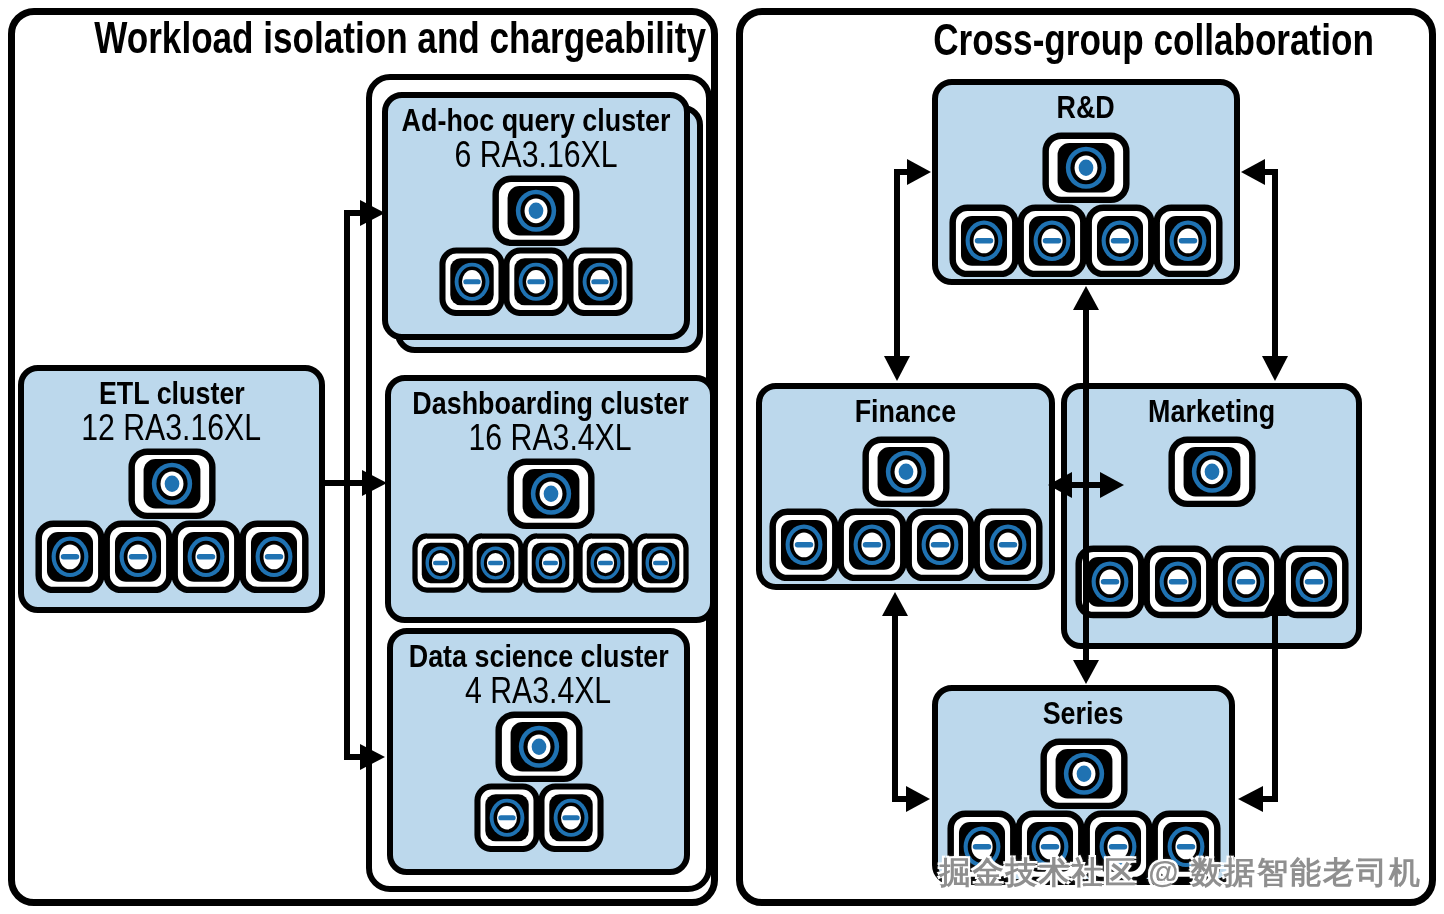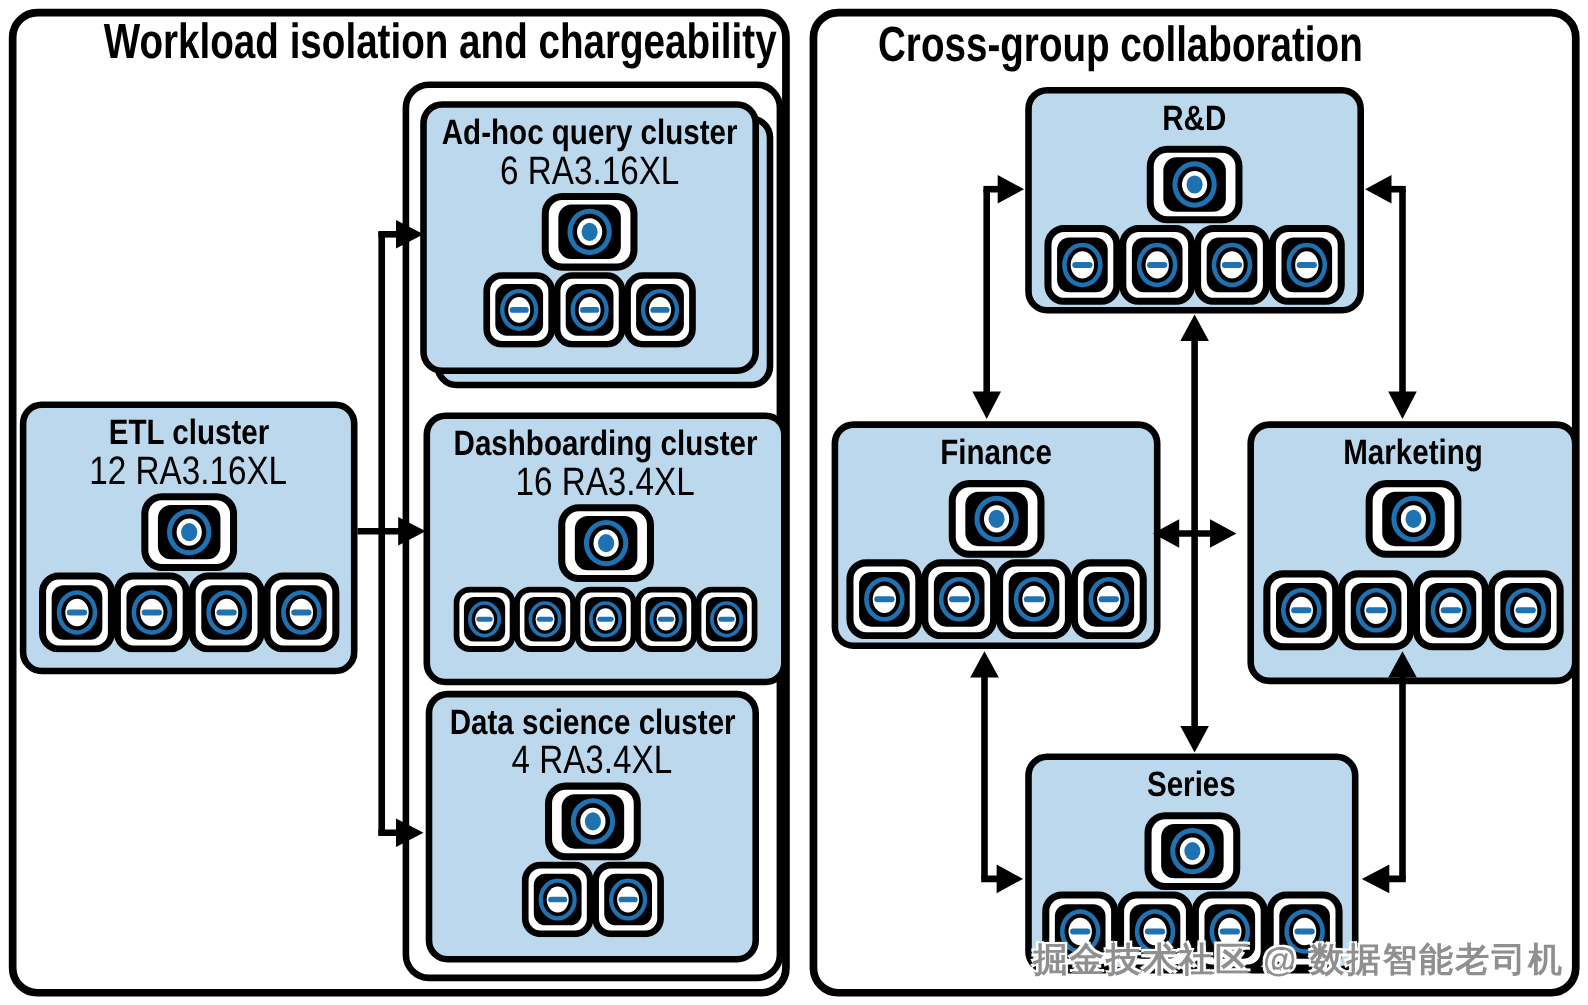--- a/index.html
+++ b/index.html
@@ -1,20 +1,20 @@
 <!DOCTYPE html>
 <html style="--box-fill: #bcd8ec;"><head>
 <meta charset="utf-8">
 <style>
   html,body{margin:0;padding:0;background:#fff;}
   body{width:1444px;height:914px;position:relative;overflow:hidden;
        font-family:"Liberation Sans",sans-serif;color:#000;}
   .abs{position:absolute;box-sizing:border-box;}
   .panel{border:7px solid #000;border-radius:26px;background:#fff;z-index:1;}
-  .ptitle{text-align:left;font-weight:700;font-size:45px;line-height:52px;z-index:4;}
+  .ptitle{text-align:right;font-weight:700;font-size:45px;line-height:52px;z-index:4;}
   .cx{display:inline-block;transform:scaleX(.78);white-space:nowrap;}
   .container{border:6px solid #000;border-radius:24px;background:#fff;z-index:2;}
   .cluster{border:6px solid #000;border-radius:20px;background:var(--box-fill,#bcd8ec);
            z-index:3;display:flex;flex-direction:column;align-items:center;padding:2px 4px 16px 4px;}
   .ghost{z-index:2;}
   .btitle{font-weight:700;font-size:32px;line-height:40px;}
   .btitle .cx,.bsub .cx{transform:scaleX(.84);}
   .bsub{font-weight:400;font-size:36px;line-height:30px;}
   .leader{margin-top:5px;line-height:0;}
   .leader svg{width:88px;height:auto;}
@@ -302,21 +302,21 @@
    <rect x="4" y="4" width="68" height="72" rx="16" fill="#fff" stroke="#000" stroke-width="7"></rect>
    <rect x="13" y="13" width="50" height="54" rx="12" fill="#000"></rect>
    <ellipse cx="38" cy="40" rx="20" ry="22" fill="#1f72b2"></ellipse>
    <ellipse cx="38" cy="40" rx="15.5" ry="17.5" fill="#000"></ellipse>
    <ellipse cx="38" cy="40" rx="11.5" ry="13.5" fill="#fff"></ellipse>
    <rect x="28" y="37" width="20" height="6" rx="3" fill="#1f72b2"></rect>
  </svg>
     </div>
 </div>
 
-<div class="abs cluster" style="left:1134px;top:383px;width:301px;height:239px">
+<div class="abs cluster" style="left:1061px;top:383px;width:301px;height:266px">
   <div class="btitle"><span class="cx">Marketing</span></div>
   <div class="leader"><svg viewBox="0 0 96 78">
    <rect x="4" y="4" width="88" height="70" rx="17" fill="#fff" stroke="#000" stroke-width="7"></rect>
    <rect x="17" y="12" width="62" height="54" rx="13" fill="#000"></rect>
    <ellipse cx="48" cy="39" rx="22" ry="23" fill="#1f72b2"></ellipse>
    <ellipse cx="48" cy="39" rx="17" ry="18" fill="#000"></ellipse>
    <ellipse cx="48" cy="39" rx="12.5" ry="13.5" fill="#fff"></ellipse>
    <ellipse cx="48" cy="39" rx="8" ry="9" fill="#1f72b2"></ellipse>
  </svg></div>
   <div class="noderow n4">

